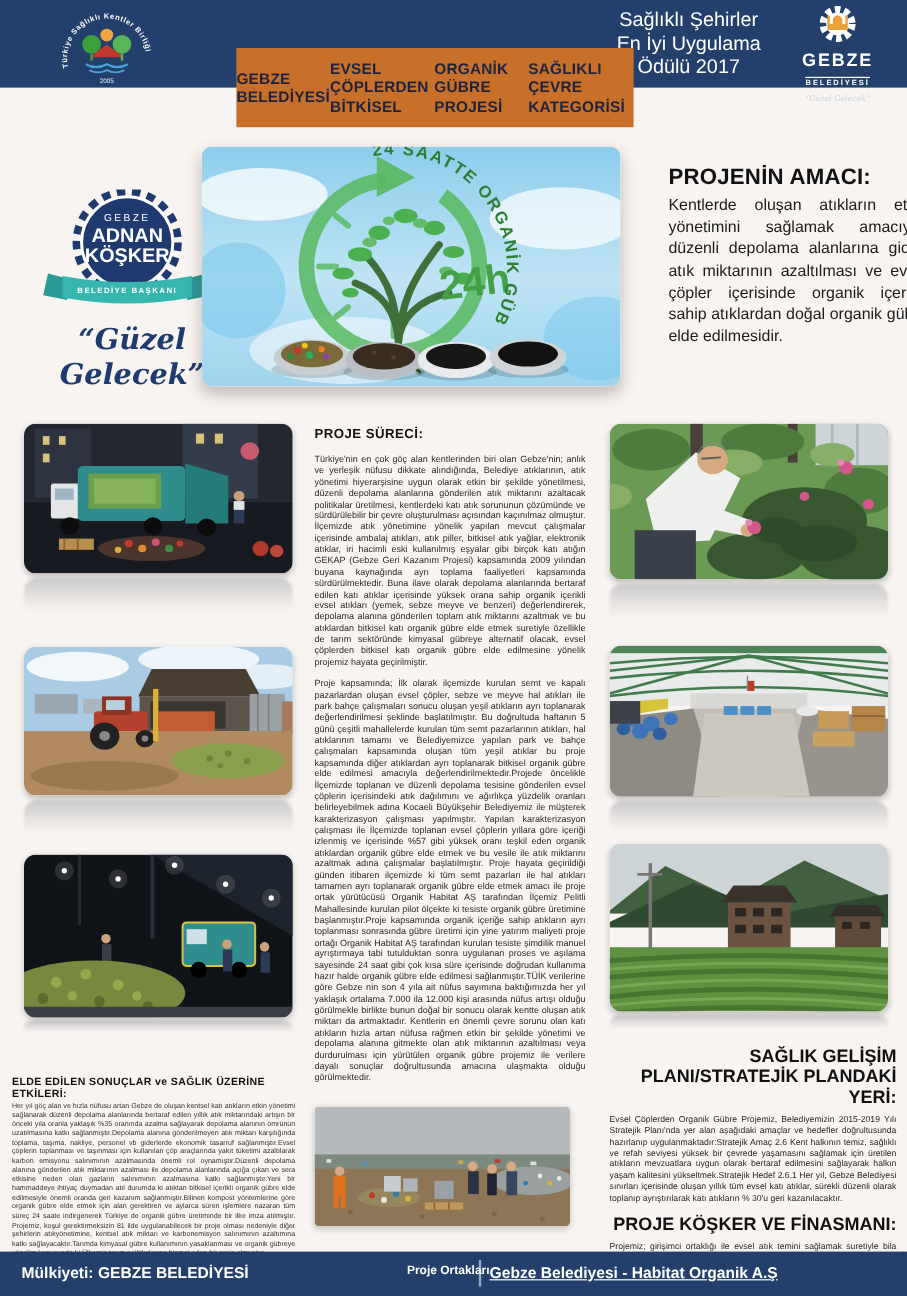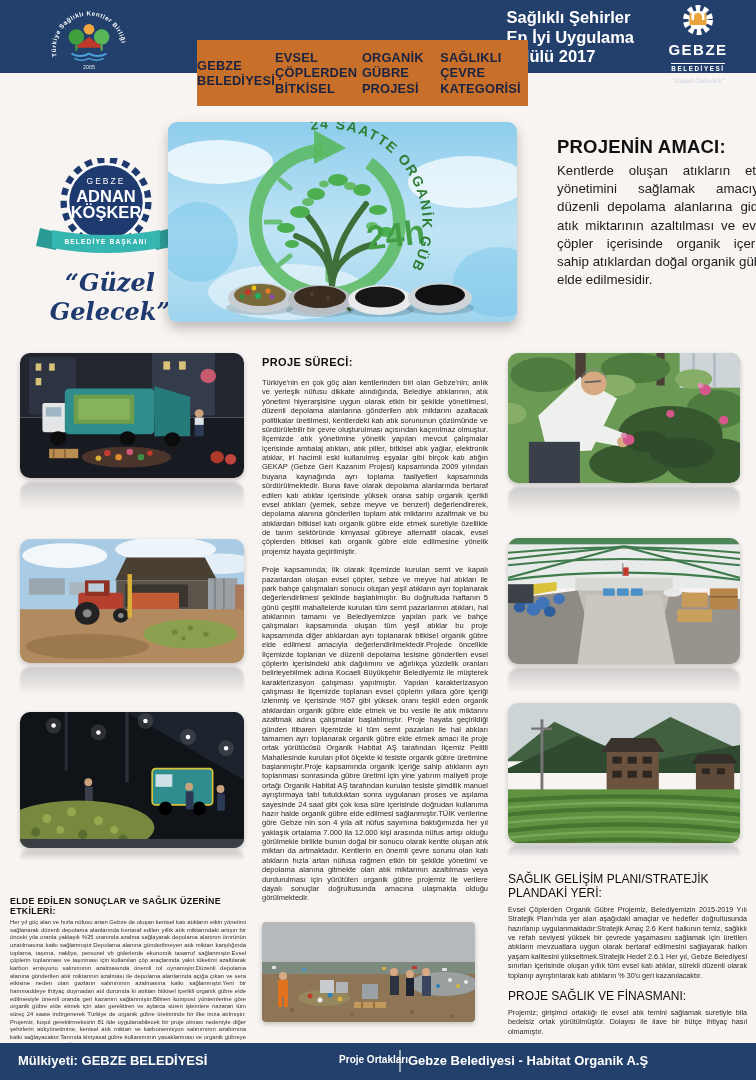--- a/index.html
+++ b/index.html
@@ -11,22 +11,22 @@
   }
   
   .topbar { position:absolute; left:0; top:0; width:756px; height:73px; background:#22406b; }
   .org-logo { position:absolute; left:14px; top:2px; width:150px; height:70px; }
   .title-box {
     position:absolute; left:197px; top:40px; width:331px; height:66px;
     background:#c8702a; display:flex; flex-direction:row; align-items:center; justify-content:center;
   }
   .title-box div { font-size:12.8px; font-weight:bold; color:#1b2340; line-height:15.5px; letter-spacing:.2px; }
   .award {
-    position:absolute; right:122px; top:8px; text-align:left; color:#fff;
-    font-weight:bold; font-size:16.5px; line-height:19.5px;
+    position:absolute; right:122px; top:8px; text-align:center; color:#fff;
+    font-weight:normal; font-size:16.5px; line-height:19.5px;
   }
   .gebze-logo { position:absolute; right:8px; top:3px; width:100px; text-align:center; color:#fff; }
   .gebze-logo .gname { font-size:15px; font-weight:bold; letter-spacing:1.5px; line-height:15px; margin-top:1px; }
   .gebze-logo .gsub  { font-size:6.3px; font-weight:bold; letter-spacing:1.6px; line-height:8px;
                        border-top:1px solid #fff; display:inline-block; padding-top:1px; }
   .gebze-logo .gslogan { font-family:"DejaVu Serif", serif; font-style:italic; font-size:6.5px;
                          color:#c9d2de; margin-top:2px; }
   
   .badge { position:absolute; left:22px; top:158px; width:170px; height:100px; }
   .badge-slogan {
@@ -50,28 +50,28 @@
   .refl { position:absolute; border-radius:10px; filter:blur(1.2px);
           background:linear-gradient(to bottom, rgba(95,100,110,.28), rgba(248,244,241,0) 82%); }
   
   .surec { position:absolute; left:262px; top:356px; width:226px; }
   .surec h3 { font-size:11px; font-weight:bold; color:#111; letter-spacing:.4px; margin-bottom:10px; }
   .surec p { font-size:7.5px; line-height:1.25; text-align:justify; color:#2a2a2a; margin-bottom:9px; }
   .sonuclar { position:absolute; left:10px; top:868px; width:236px;margin-top:28px; }
   .sonuclar h3 { font-size:8.8px; font-weight:bold; color:#111; letter-spacing:.3px; margin-bottom:3px; }
   .sonuclar p { font-size:5.9px; line-height:1.3; text-align:justify; color:#333; }
   .plancol { position:absolute; left:508px; top:872px; width:239px; }
-  .plancol h3 { font-size:12px; font-weight:normal; color:#111; margin-bottom:5px; }
+  .plancol h3 { font-size:15px; font-weight:bold; color:#111; margin-bottom:5px;text-align:right; }
   .plancol p { font-size:7.2px; line-height:1.3; text-align:justify; color:#2a2a2a; margin-bottom:9px; }
   
   .footer { position:absolute; left:0; bottom:0; width:756px; height:37px; background:#22406b; color:#fff; }
   .f-own { position:absolute; left:18px; top:10px; font-size:13px; font-weight:bold; }
   .f-plabel { position:absolute; left:306px; top:11px; width:102px; text-align:right; font-size:10px; font-weight:bold; }
   .f-div { position:absolute; left:399px; top:7px; width:1.5px; height:22px; background:rgba(255,255,255,.55); }
-  .f-pval { position:absolute; left:408px; top:10px; font-size:13px; font-weight:bold; }
+  .f-pval { position:absolute; left:408px; top:10px; font-size:13px; font-weight:bold;text-decoration:underline; }
 </style>
 </head>
 <body>
 
 <div class="poster">
 
   <div class="topbar">
     <svg class="org-logo" viewBox="0 0 150 72">
       <defs>
           <path id="orgArc" d="M 42 56 A 34 34 0 1 1 108 56"></path>
@@ -489,21 +489,21 @@
   </div>
 
   <div class="sonuclar">
     <h3>ELDE EDİLEN SONUÇLAR ve SAĞLIK ÜZERİNE ETKİLERİ:</h3>
     <p>Her yıl göç alan ve hızla nüfusu artan Gebze de oluşan kentsel katı atıkların etkin yönetimi sağlanarak düzenli depolama alanlarında bertaraf edilen yıllık atık miktarındaki artışın bir önceki yıla oranla yaklaşık %35 oranında azalma sağlayarak depolama alanının ömrünün uzatılmasına katkı sağlanmıştır.Depolama alanına gönderilmeyen atık miktarı karşılığında toplama, taşıma, nakliye, personel vb giderlerde ekonomik tasarruf sağlanmıştır.Evsel çöplerin toplanması ve taşınması için kullanılan çöp araçlarında yakıt tüketimi azaltılarak karbon emisyonu salınımının azalmasında önemli rol oynamıştır.Düzenli depolama alanına gönderilen atık miktarının azalması ile depolama alanlarında açığa çıkan ve sera etkisine neden olan gazların salınımının azalmasına katkı sağlanmıştır.Yeni bir hammaddeye ihtiyaç duymadan atıl durumda ki atıktan bitkisel içerikli organik gübre elde edilmesiyle önemli oranda geri kazanım sağlanmıştır.Bilinen kompost yöntemlerine göre organik gübre elde etmek için alan gerektiren ve aylarca süren işlemlere nazaran tüm süreç 24 saate indirgenerek Türkiye de organik gübre üretiminde bir ilke imza atılmıştır. Projemiz, koşul gerektirmeksizin 81 ilde uygulanabilecek bir proje olması nedeniyle diğer şehirlerin atıkyönetimine, kentsel atık miktarı ve karbonemisyon salınımının azaltımına katkı sağlayacaktır.Tarımda kimyasal gübre kullanımının yasaklanması ve organik gübreye yönelim konusunda ki Ülkemiz tarım politikalarına hizmet eden bir proje olmuştur.</p>
   </div>
 
   <div class="plancol">
     <h3>SAĞLIK GELİŞİM PLANI/STRATEJİK PLANDAKİ YERİ:</h3>
     <p>Evsel Çöplerden Organik Gübre Projemiz, Belediyemizin 2015-2019 Yılı Stratejik Planı'nda yer alan aşağıdaki amaçlar ve hedefler doğrultusunda hazırlanıp uygulanmaktadır:Stratejik Amaç 2.6  Kent halkının temiz, sağlıklı ve refah seviyesi yüksek bir çevrede yaşamasını sağlamak için üretilen atıkların mevzuatlara uygun olarak bertaraf edilmesini sağlayarak halkın yaşam kalitesini yükseltmek.Stratejik Hedef 2.6.1 Her yıl, Gebze Belediyesi sınırları içerisinde oluşan yıllık tüm evsel katı atıklar, sürekli düzenli olarak toplanıp ayrıştırılarak katı atıkların % 30'u geri kazanılacaktır.</p>
-    <h3>PROJE SAĞLIK VE FİNASMANI:</h3>
+    <h3>PROJE KÖŞKER VE FİNASMANI:</h3>
     <p>Projemiz; girişimci ortaklığı ile evsel atık temini sağlamak suretiyle bila bedelsiz ortak yürütülmüştür. Dolayısı ile ilave bir bütçe ihtiyaç hasıl olmamıştır.</p>
   </div>
 
   <div class="photo" style="left:262px; top:922px; width:213px; height:100px; border-radius:4px;">
     <svg viewBox="0 0 213 100" preserveAspectRatio="none">
       <rect width="213" height="52" fill="#b6babd"></rect>
       <rect y="40" width="213" height="14" fill="#7d8a80"></rect>
       <g opacity=".9">
           <rect x="10" y="44" width="4" height="3" fill="#e8e8e8"></rect>
           <rect x="40" y="46" width="4" height="3" fill="#4a90c8"></rect>

